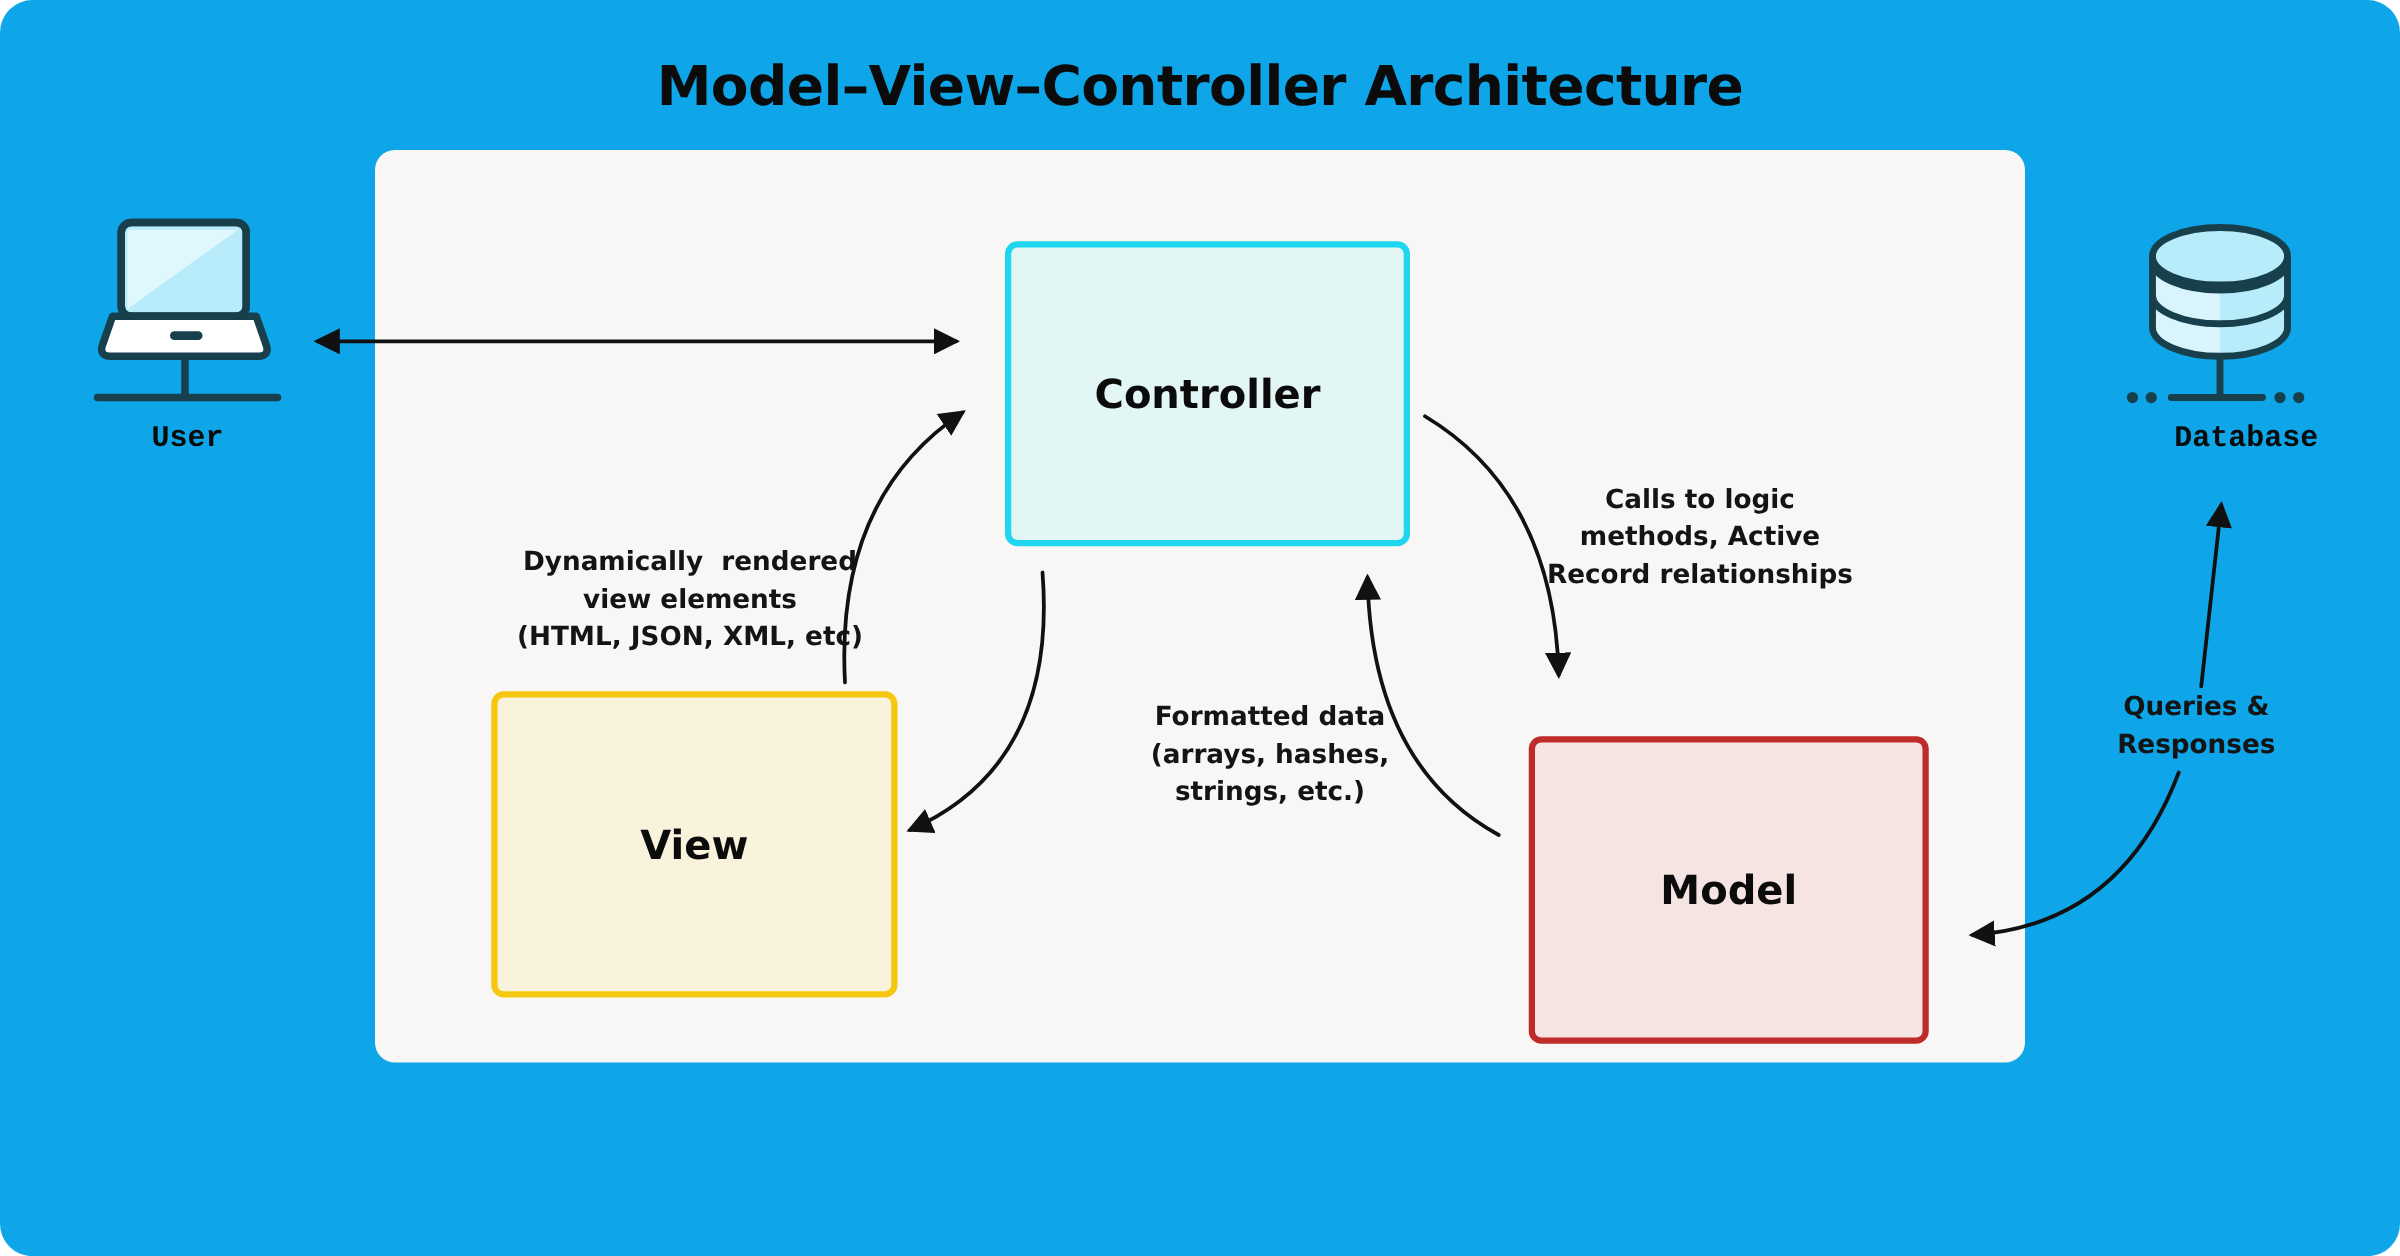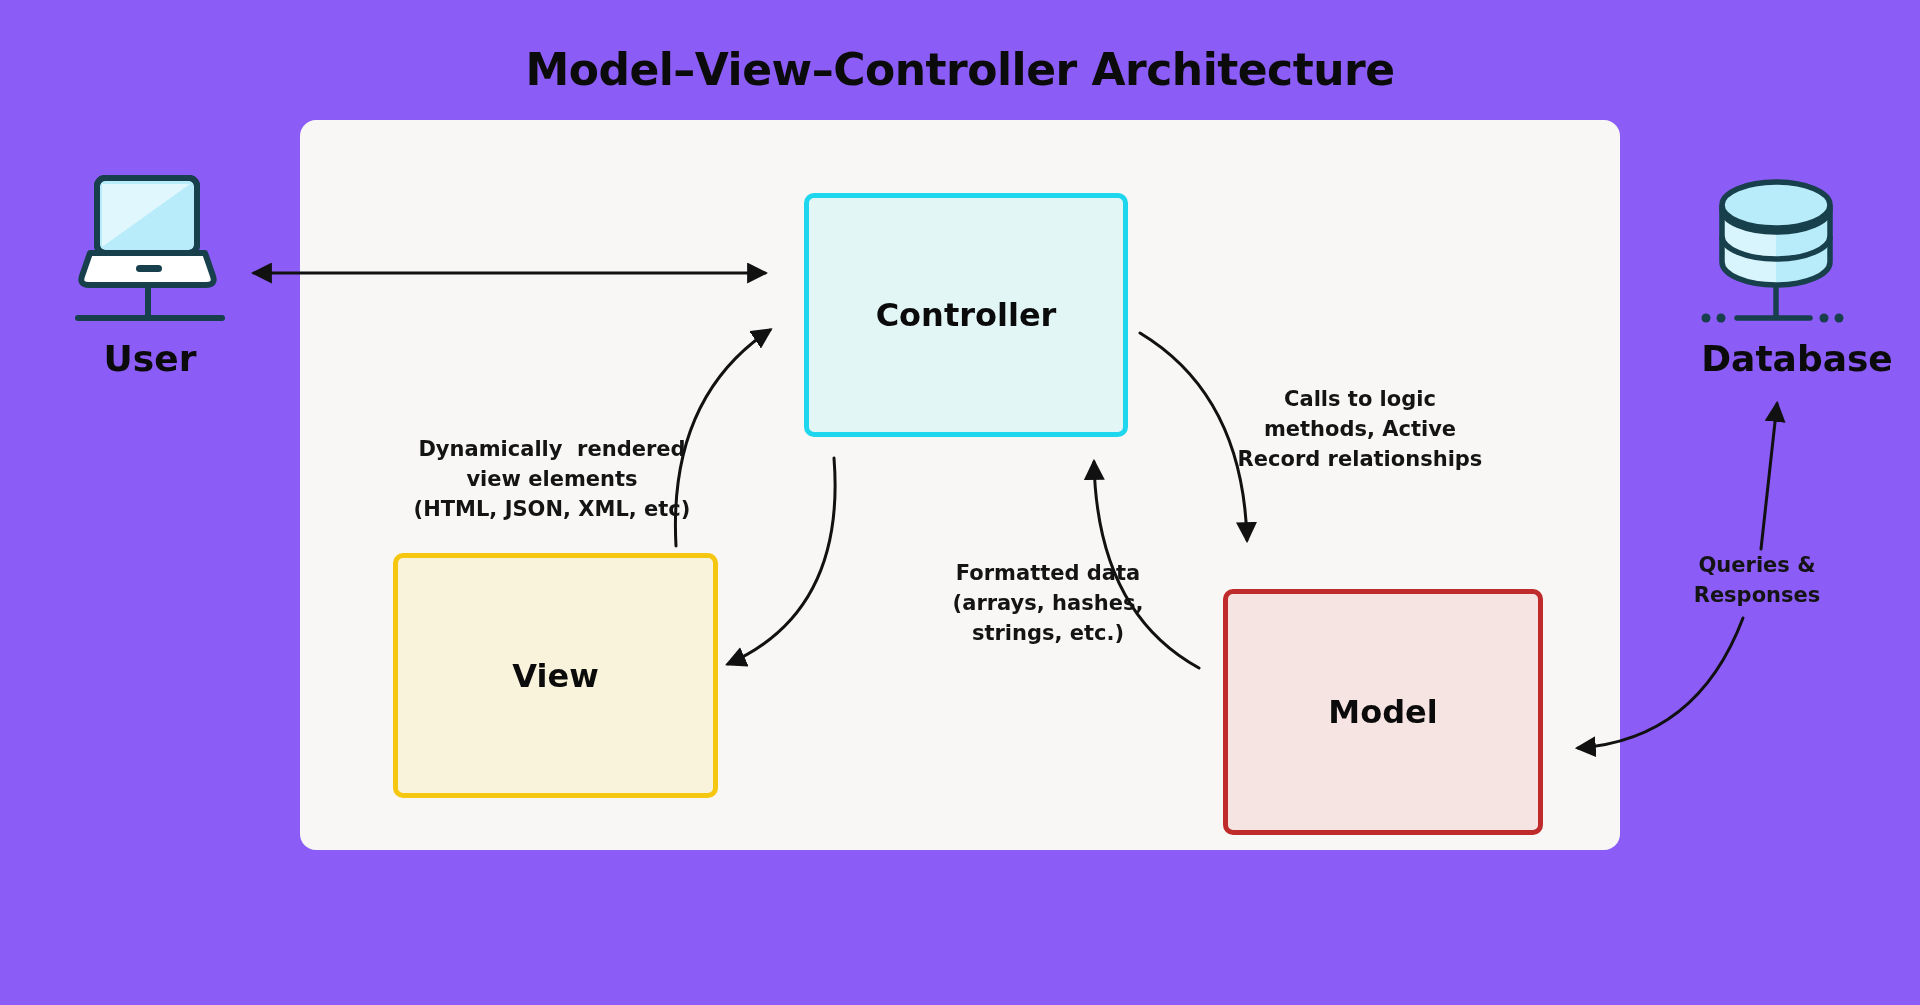--- a/index.html
+++ b/index.html
@@ -1,31 +1,31 @@
 <!DOCTYPE html>
 <html><head>
 <meta charset="utf-8">
 <style>
   html,body{margin:0;padding:0;background:#ffffff;}
   .canvas{
     position:relative;width:1920px;height:1005px;overflow:hidden;
-    font-family:"DejaVu Sans","Liberation Sans",sans-serif;color:#111111;background:#8b5cf6;
+    font-family:"DejaVu Sans","Liberation Sans",sans-serif;color:#111111;background:#0ea5e9;border-radius:26px;
   }
   .title{
     position:absolute;left:0;top:44px;width:100%;text-align:center;
     font-size:44px;font-weight:bold;letter-spacing:-0.5px;color:#0b0b0b;
   }
   .panel{
     position:absolute;left:300px;top:120px;width:1320px;height:730px;
     background:#f8f7f5;border-radius:16px;
   }
   .arrows{position:absolute;left:0;top:0;}
   .icon-svg{position:absolute;}
   .actor-label{
-    position:absolute;transform:translateX(-50%);font-size:36px;font-weight:bold;color:#0b0b0b;white-space:nowrap;
+    position:absolute;transform:translateX(-50%);font-size:24px;font-weight:bold;color:#0b0b0b;white-space:nowrap;font-family:Liberation Mono, monospace;
   }
   .box{
     position:absolute;display:flex;align-items:center;justify-content:center;
     border-radius:10px;font-size:32px;font-weight:bold;color:#0b0b0b;
   }
   .box-controller{left:804px;top:193px;width:314px;height:234px;background:#e2f6f5;border:5px solid #1ed6ee;}
   .box-view{left:393px;top:553px;width:315px;height:235px;background:#faf3dc;border:5px solid #f6c710;}
   .box-model{left:1223px;top:553px;width:310px;height:236px;background:#f6e4e3;border:5px solid #bf2b2b;margin-top:36px;}
   .edge-label{
     position:absolute;transform:translateX(-50%);text-align:center;
@@ -105,21 +105,21 @@
     <span>view elements</span>
     <span>(HTML, JSON, XML, etc)</span>
   </div>
 
   <div class="edge-label" style="left:1360px;top:384px;">
     <span>Calls to logic</span>
     <span>methods, Active</span>
     <span>Record relationships</span>
   </div>
 
-  <div class="edge-label" style="left:1016px;top:558px;margin-left:32px;">
+  <div class="edge-label" style="left:1016px;top:558px;">
     <span>Formatted data</span>
     <span>(arrays, hashes,</span>
     <span>strings, etc.)</span>
   </div>
 
   <div class="edge-label" style="left:1757px;top:550px;text-align:center;">
     <span>Queries &amp;</span>
     <span>Responses</span>
   </div>
 

